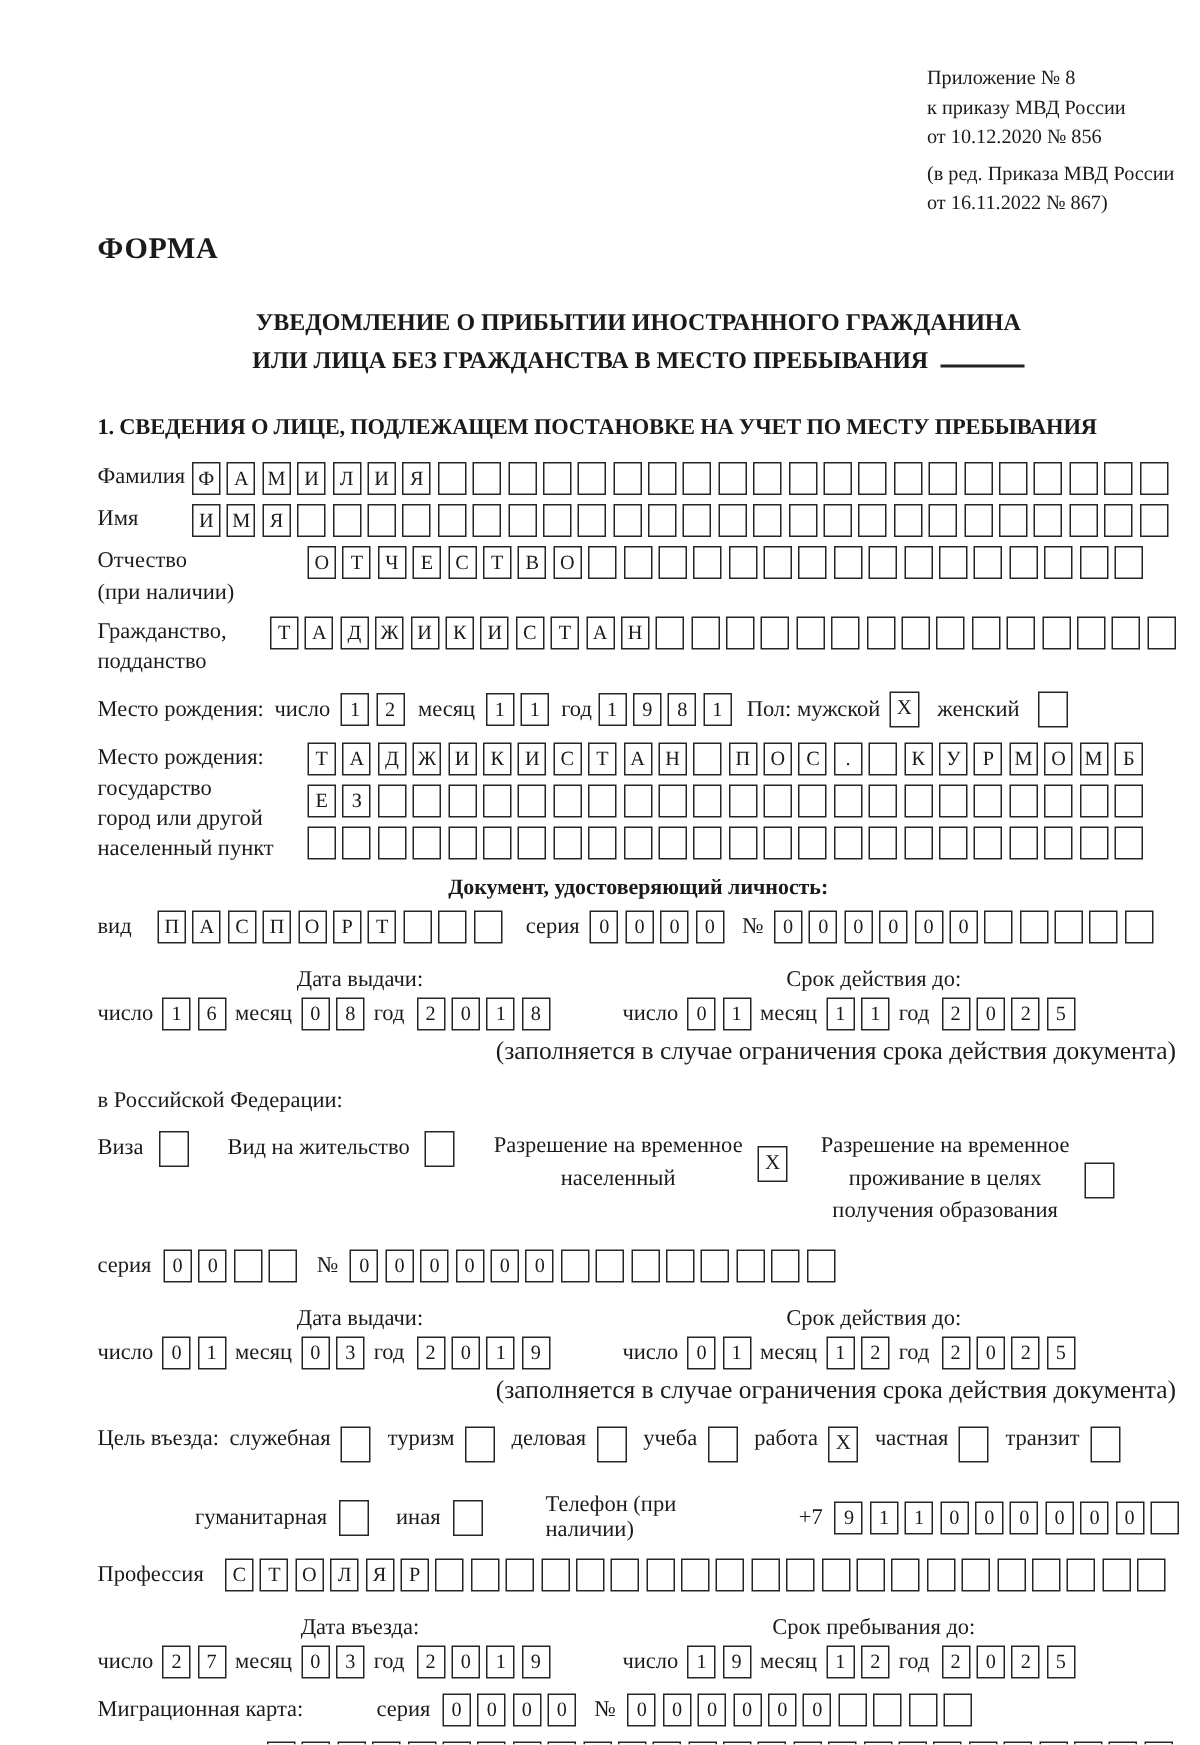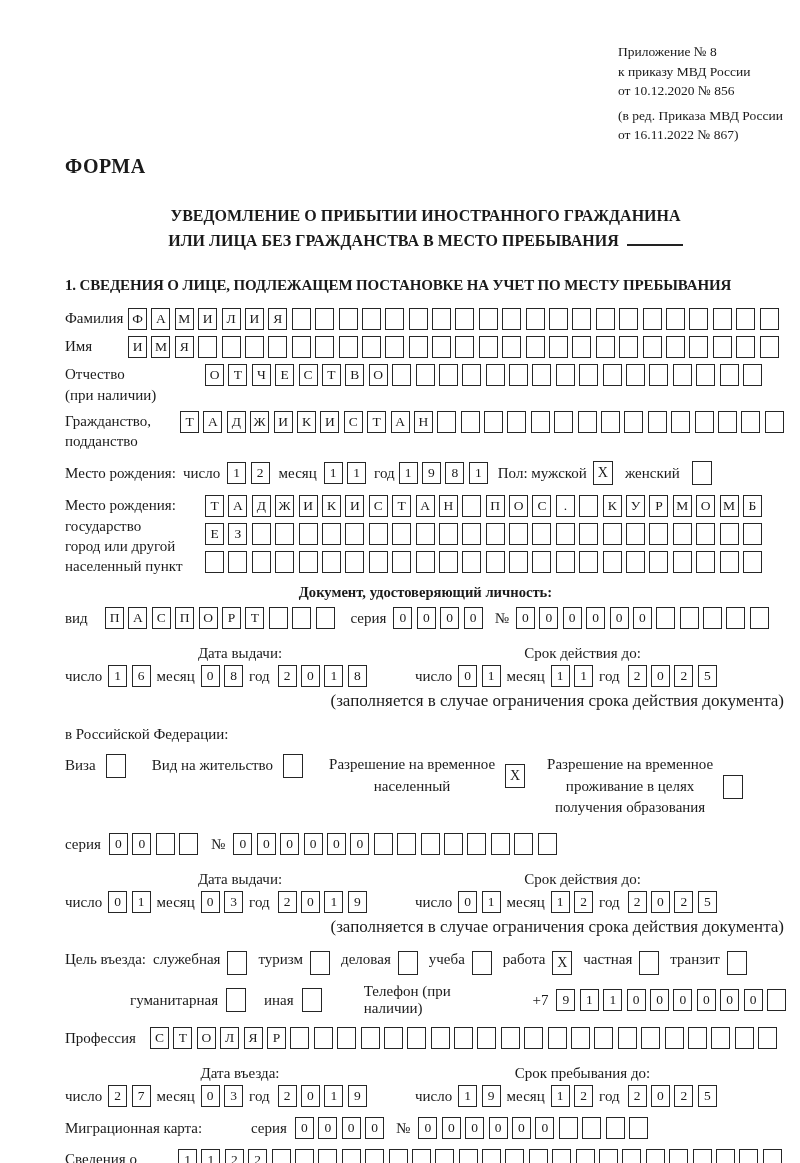--- a/index.html
+++ b/index.html
@@ -43,21 +43,21 @@
   .note-r{text-align:right;font-size:17px;margin-top:4px;padding-right:2px;}
 
   .doc-h{margin-top:8px;text-align:center;font-weight:bold;font-size:14.6px;}
   .para{margin-top:12px;font-size:15px;line-height:1.5;}
   .opts-row{display:flex;align-items:flex-start;margin-top:8px;font-size:15px;}
   .opt{display:flex;align-items:center;gap:10px;}
   .opt .olines{text-align:center;line-height:1.45;} .gap26{width:26px;flex:none;} .gap22{width:22px;flex:none;}
 
   .purpose{display:flex;align-items:flex-start;gap:7px;font-size:15px;margin-top:14px;flex-wrap:nowrap;}
   .purpose .cells{margin-right:4px;}
-  .p2row{display:flex;align-items:center;gap:8px;font-size:15px;margin-top:8px;margin-left:65px;}
+  .p2row{display:flex;align-items:center;gap:8px;font-size:15px;margin-top:20px;margin-left:65px;}
   .phone-lbl{margin-left:34px;}
   .phone-pre{margin-left:22px;font-size:15px;}
   .mt10{margin-top:10px;} .mt14{margin-top:14px;}
   .serlbl{font-size:15px;}
 </style>
 </head>
 <body>
 
 <div class="page">
 

